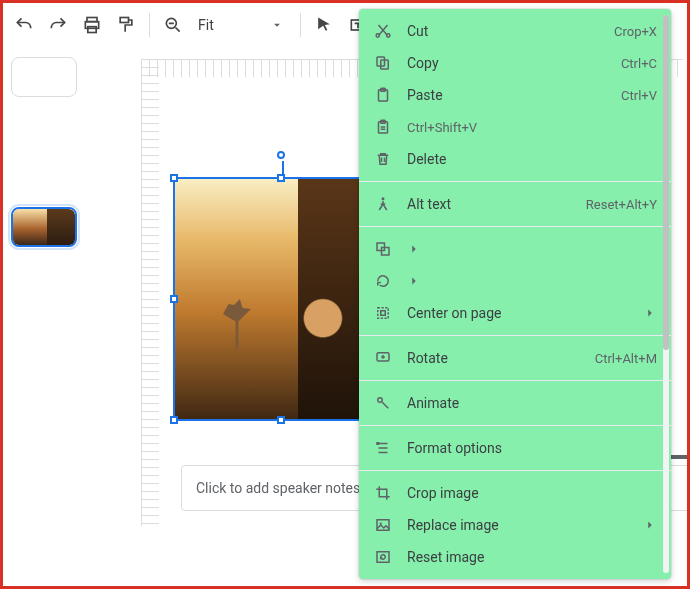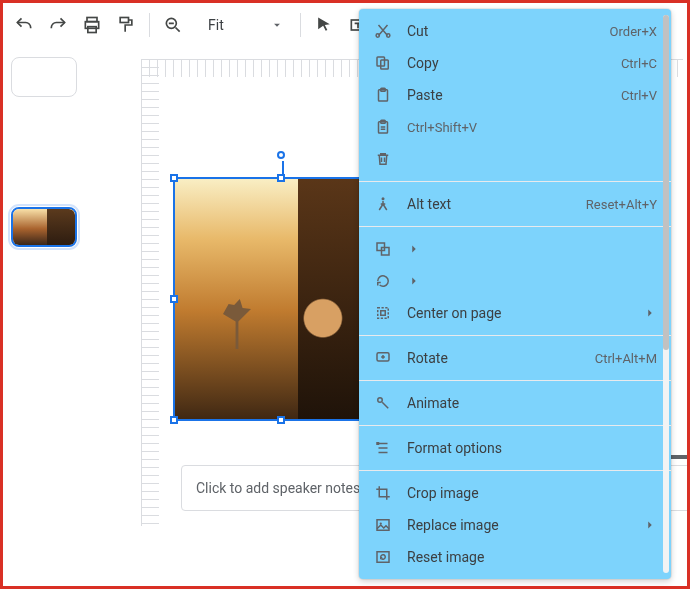--- a/index.html
+++ b/index.html
@@ -42,21 +42,21 @@
   .zoom-select {
     display: flex;
     align-items: center;
     gap: 6px;
     padding: 0 8px 0 6px;
     height: 30px;
     min-width: 100px;
     border-radius: 4px;
     color: #3c4043;
   }
-  .zoom-select span { flex: 1; margin-left: 10px; }
+  .zoom-select span { flex: 1; }
   .zoom-select .dd { width: 14px; height: 14px; fill: #5f6368; }
 
   
   .workspace {
     display: flex;
     height: calc(100% - 44px);
     gap: 36px;
   }
 
   
@@ -219,21 +219,21 @@
     background:#5f6368;
     border-radius:2px;
   }
 
   
   .ctx-menu {
     position: absolute;
     top: 6px;
     left: 356px;
     width: 312px;
-    background: #7dd3fc;
+    background: #86efac;
     box-shadow: 0 2px 6px rgba(0,0,0,.2), 0 0 0 1px rgba(0,0,0,.06);
     border-radius: 4px;
     padding: 6px 0;
     font-size: 14px;
     max-height: 572px;
     overflow: hidden;
   }
   .ctx-item {
     display: flex;
     align-items: center;
@@ -386,21 +386,21 @@
 
 <div class="ctx-menu" id="ctx">
   <div class="ctx-scroll"></div>
 <div class="ctx-item">
       <span class="ci-icon">
         <svg viewBox="0 0 24 24">
           <use href="#i-cut"></use>
         </svg>
       </span>
       <span class="ci-label">Cut</span>
-      <span class="ci-short">Order+X</span>
+      <span class="ci-short">Crop+X</span>
     </div>
     <div class="ctx-item">
       <span class="ci-icon">
         <svg viewBox="0 0 24 24">
           <use href="#i-copy"></use>
         </svg>
       </span>
       <span class="ci-label">Copy</span>
       <span class="ci-short">Ctrl+C</span>
     </div>
@@ -420,20 +420,21 @@
         </svg>
       </span>
       <span class="ci-short">Ctrl+Shift+V</span>
     </div>
     <div class="ctx-item">
       <span class="ci-icon">
         <svg viewBox="0 0 24 24">
           <use href="#i-delete"></use>
         </svg>
       </span>
+      <span class="ci-label">Delete</span>
     </div>
     <div class="ctx-sep"></div>
     <div class="ctx-item">
       <span class="ci-icon">
         <svg viewBox="0 0 24 24">
           <use href="#i-alt"></use>
         </svg>
       </span>
       <span class="ci-label">Alt text</span>
       <span class="ci-short">Reset+Alt+Y</span>

